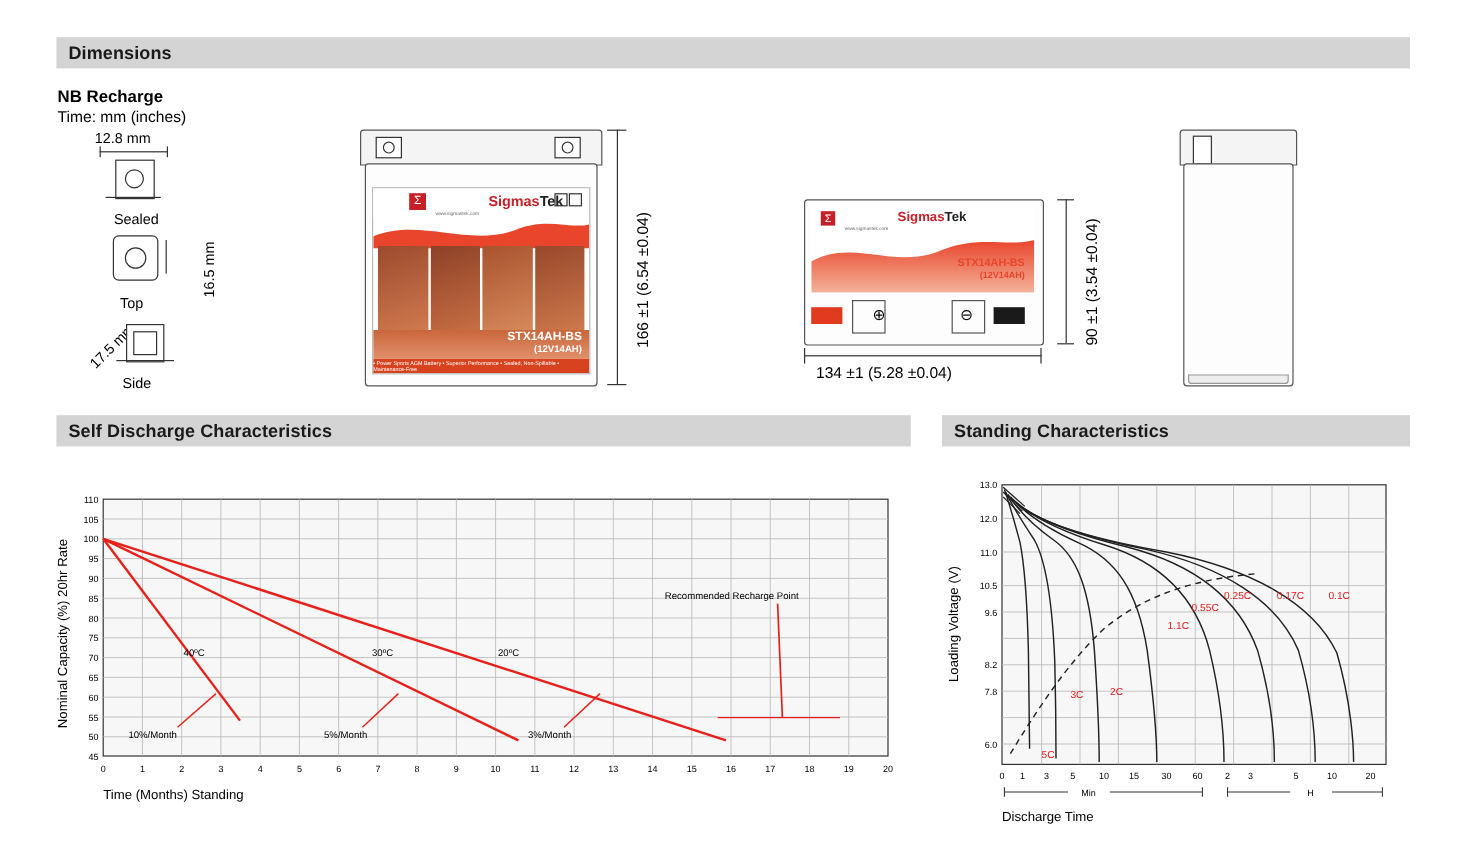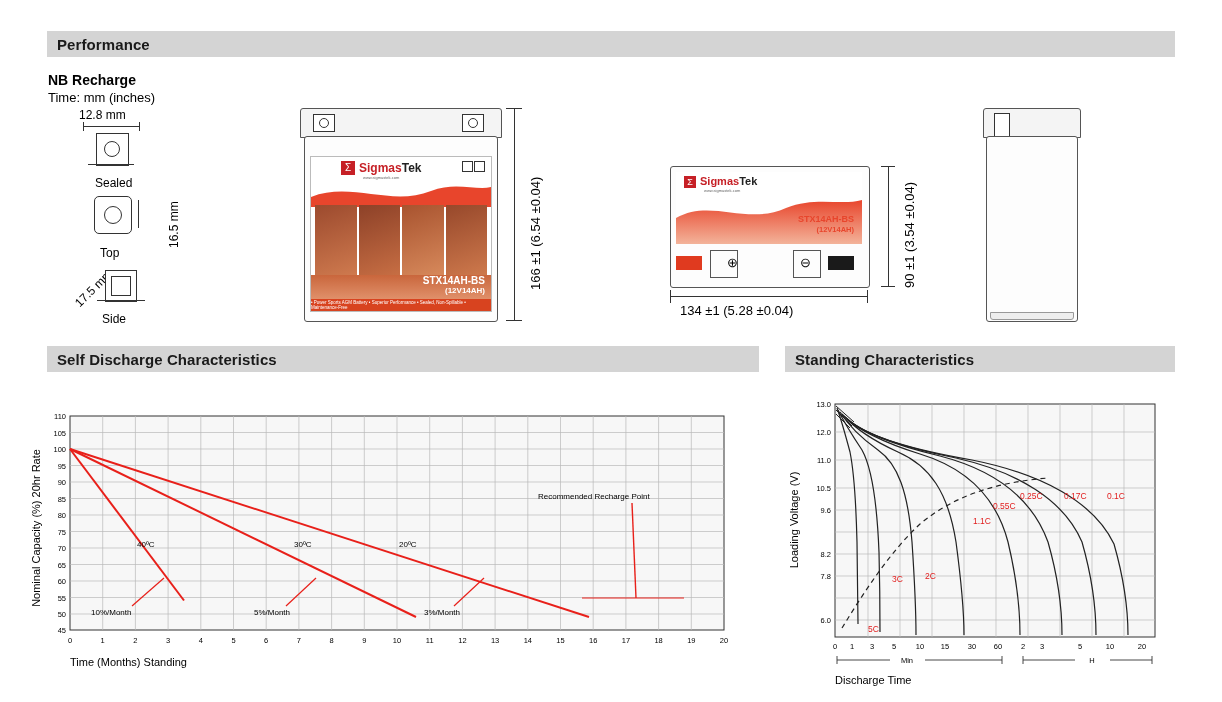--- a/index.html
+++ b/index.html
@@ -54,40 +54,40 @@
     background: #f4f4f4;
     border-radius: 3px 3px 0 0;
   }
   .label-front {
     position: absolute;
     background: #ffffff;
     border: 1px solid #bbb;
     overflow: hidden;
   }
   .brandbar { position:absolute; left:0; top:0; width:100%; height:26px; background:#fff; }
-  .brandtext { position:absolute; font-size:11px; font-weight:bold; color:#222; }
+  .brandtext { position:absolute; font-size:11px; font-weight:bold; color:#222;margin-left:48px; }
   .brand-sig { color:#c62026; }
   .photo-strip { position:absolute; display:flex; gap:2px; }
   .photo-cell { background:#b5542f; flex:1; }
   .model-text { position:absolute; font-size:10px; font-weight:bold; color:#fff; text-align:right;}
   .footer-red { position:absolute; background:#d8431f; color:#fff; font-size:4.5px; display:flex; align-items:center; justify-content:center;}
 
   
   .chart-wrap { position: absolute; text-decoration: underline; }
   svg { display:block; }
   .axis-title { font-size: 11px; fill:#000; }
   .tick { font-size: 7.5px; fill:#000; }
   .redtxt { fill:#e11d1d; font-size:8.5px; }
   .blktxt { fill:#000; font-size:8px; }
 </style>
 </head>
 <body>
 
 <div class="section-header" id="dim-header">
-  <span>Performance</span>
+  <span>Dimensions</span>
 </div>
 
 <div class="lbl lbl-b" style="left:48px; top:72px; font-size:14px;">NB Recharge</div>
 <div class="lbl" style="left:48px; top:90px; font-size:13px;">Time: mm (inches)</div>
 
 <div class="lbl" style="left:79px; top:108px;">12.8 mm</div>
 
 <div class="dimline" style="left:83px; top:126px; width:57px; height:1px;"></div>
 <div class="dimline" style="left:83px; top:122px; width:1px; height:9px;"></div>
 <div class="dimline" style="left:139px; top:122px; width:1px; height:9px;"></div>
@@ -191,21 +191,21 @@
   <div class="batt-lid" style="left:983px; top:108px; width:96px; height:28px;"></div>
   <div class="tbox" style="left:994px; top:113px; width:14px; height:22px;"></div>
   <div class="batt-body" style="left:986px; top:136px; width:90px; height:184px;"></div>
   <div style="position:absolute; left:990px; top:312px; width:82px; height:6px; background:#eee; border:1px solid #999; border-radius:0 0 3px 3px;"></div>
 </div>
 
 <div class="section-header" id="self-header">
   <span>Self Discharge Characteristics</span>
 </div>
 
-<div class="chart-wrap" style="left:24px; top:408px;">
+<div class="chart-wrap" style="left:40px; top:408px;">
 <svg width="720" height="270" viewBox="0 0 720 270">
 
   <rect x="46" y="8" width="654" height="214" fill="#f7f7f7" stroke="#333" stroke-width="1"></rect>
   <g stroke="#b9b9b9" stroke-width="0.7">
 
     <line x1="78.7" y1="8" x2="78.7" y2="222"></line>
         <line x1="111.4" y1="8" x2="111.4" y2="222"></line>
     <line x1="144.1" y1="8" x2="144.1" y2="222"></line>
         <line x1="176.8" y1="8" x2="176.8" y2="222"></line>
     <line x1="209.5" y1="8" x2="209.5" y2="222"></line>

